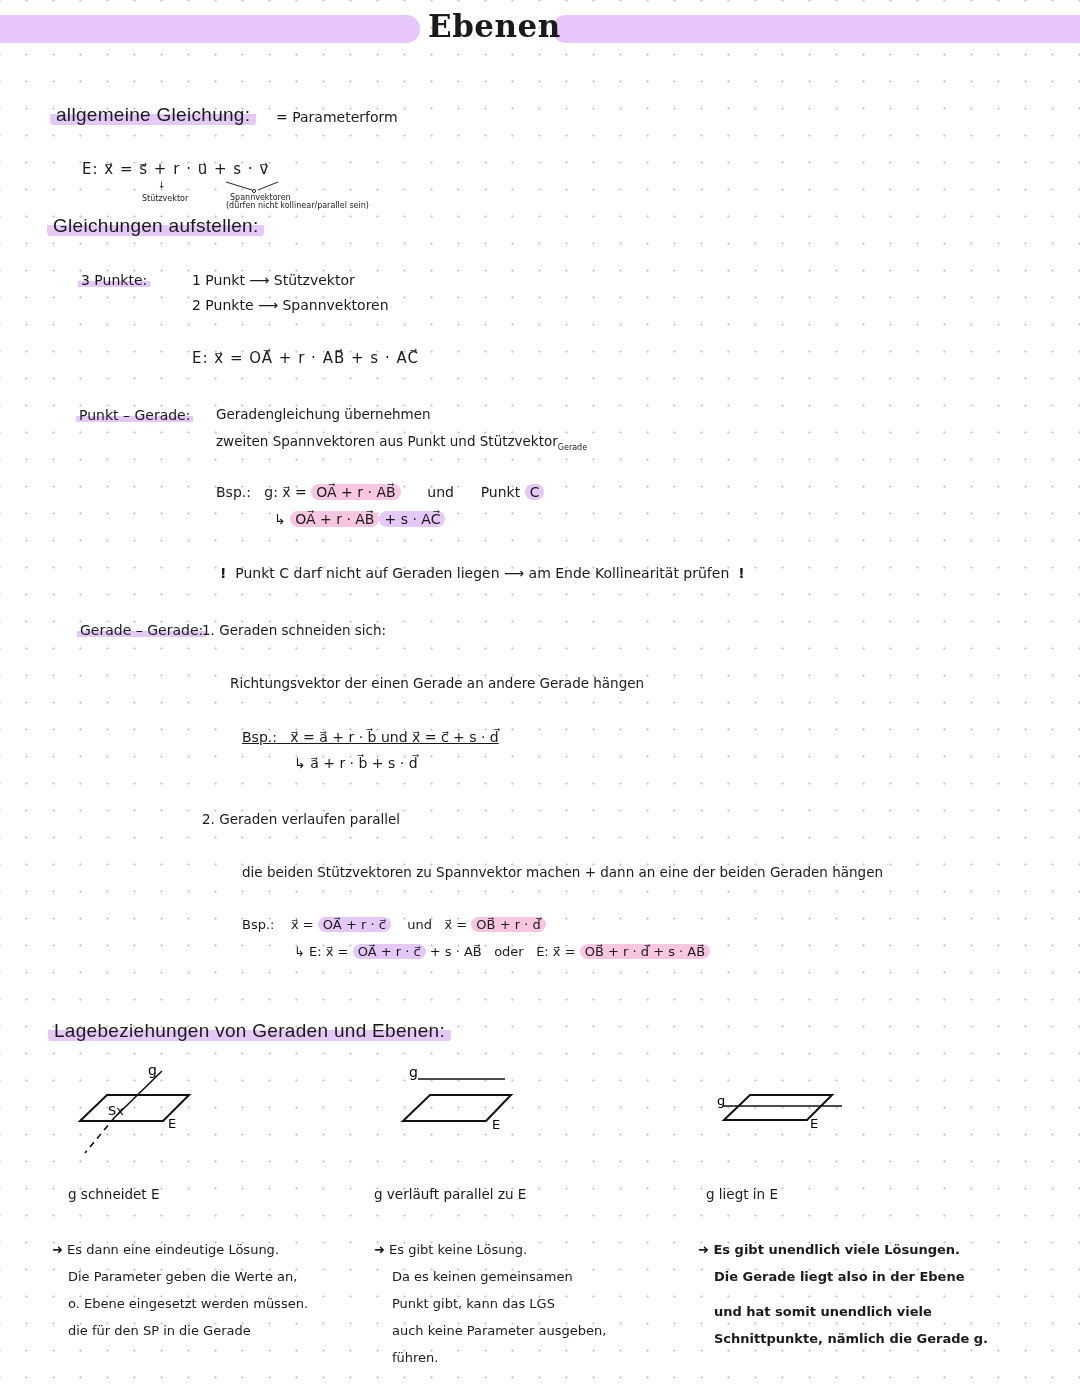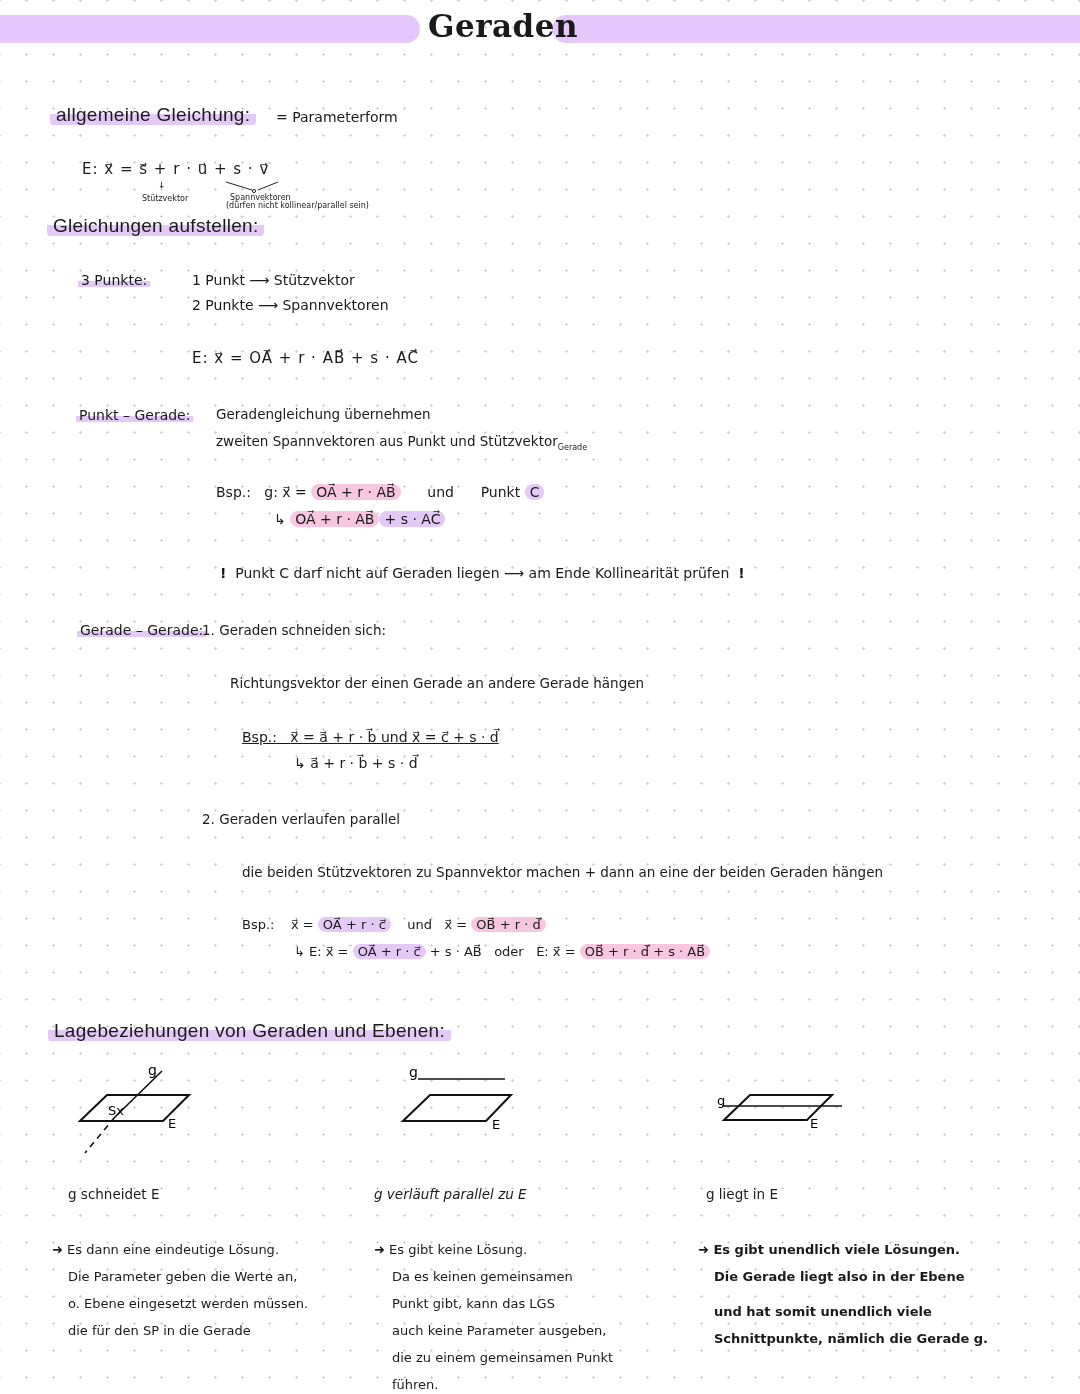--- a/index.html
+++ b/index.html
@@ -37,21 +37,21 @@
   .hl-lilac { background:#e4c8f7; border-radius:9px; padding:0 5px; }
   .vec { font-size:15px; letter-spacing:1px; }
   svg.diagram { position:absolute; overflow:visible; }
   .desc { line-height:27px; font-size:13px; }
 </style>
 </head>
 <body>
 
 <div class="title-bar-left"></div>
 <div class="title-bar-right"></div>
-<div class="page-title">Geraden</div>
+<div class="page-title">Ebenen</div>
 
 <div class="abs section-h" style="left:50px;top:103px;">allgemeine Gleichung:</div>
 <div class="abs hand" style="left:276px;top:109px;font-size:14px;">= Parameterform</div>
 <div class="abs hand vec" style="left:82px;top:160px;">E: x⃗ =  s⃗ + r · u⃗  + s · v⃗</div>
 <div class="abs" style="left:158px;top:180px;font-size:9px;">↓</div>
 <div class="abs hand small" style="left:142px;top:194px;">Stützvektor</div>
 <svg class="diagram" style="left:222px;top:180px;" width="60" height="14">
   <line x1="4" y1="2" x2="30" y2="10" stroke="#222" stroke-width="1"></line>
   <line x1="56" y1="2" x2="36" y2="10" stroke="#222" stroke-width="1"></line>
   <circle cx="32" cy="11" r="1.6" fill="none" stroke="#222"></circle>
@@ -137,35 +137,34 @@
 </svg>
 
 <svg class="diagram" style="left:700px;top:1075px;" width="160" height="70">
   <polygon points="24,45 50,20 132,20 107,45" fill="none" stroke="#111" stroke-width="2"></polygon>
   <line x1="22" y1="31" x2="142" y2="31" stroke="#111" stroke-width="1.6"></line>
   <text x="17" y="30" font-size="13" font-family="DejaVu Sans, sans-serif">g</text>
   <text x="110" y="53" font-size="13" font-family="DejaVu Sans, sans-serif">E</text>
 </svg>
 
 <div class="abs hand" style="left:68px;top:1186px;">g schneidet  E</div>
-<div class="abs hand" style="left:374px;top:1186px;font-style:italic;">g verläuft parallel zu E</div>
+<div class="abs hand" style="left:374px;top:1186px;">g verläuft parallel zu E</div>
 <div class="abs hand" style="left:706px;top:1186px;">g liegt in  E</div>
 
 <div class="abs hand desc" style="left:52px;top:1236px;">
   <div><span>➜</span> <span>Es dann eine eindeutige Lösung.</span></div>
   <div style="padding-left:16px;">Die Parameter geben die Werte an,</div>
   <div style="padding-left:16px;">o. Ebene eingesetzt werden müssen.</div>
   <div style="padding-left:16px;">die für den SP in die Gerade</div>
 </div>
 <div class="abs hand desc" style="left:374px;top:1236px;">
   <div><span>➜</span> <span>Es gibt keine Lösung.</span></div>
   <div style="padding-left:18px;">Da es keinen gemeinsamen</div>
   <div style="padding-left:18px;">Punkt gibt, kann das LGS</div>
   <div style="padding-left:18px;">auch keine Parameter ausgeben,</div>
-  <div style="padding-left:18px;">die zu einem gemeinsamen Punkt</div>
   <div style="padding-left:18px;">führen.</div>
 </div>
 <div class="abs hand desc" style="left:698px;top:1236px;font-weight:bold;">
   <div><span>➜</span> <span>Es gibt unendlich viele Lösungen.</span></div>
   <div style="padding-left:16px;">Die Gerade liegt also in der Ebene</div>
   <div style="padding-left:16px;margin-top:8px;">und hat somit unendlich viele</div>
   <div style="padding-left:16px;">Schnittpunkte, nämlich die Gerade g.</div>
 </div>
 
 </body></html>

